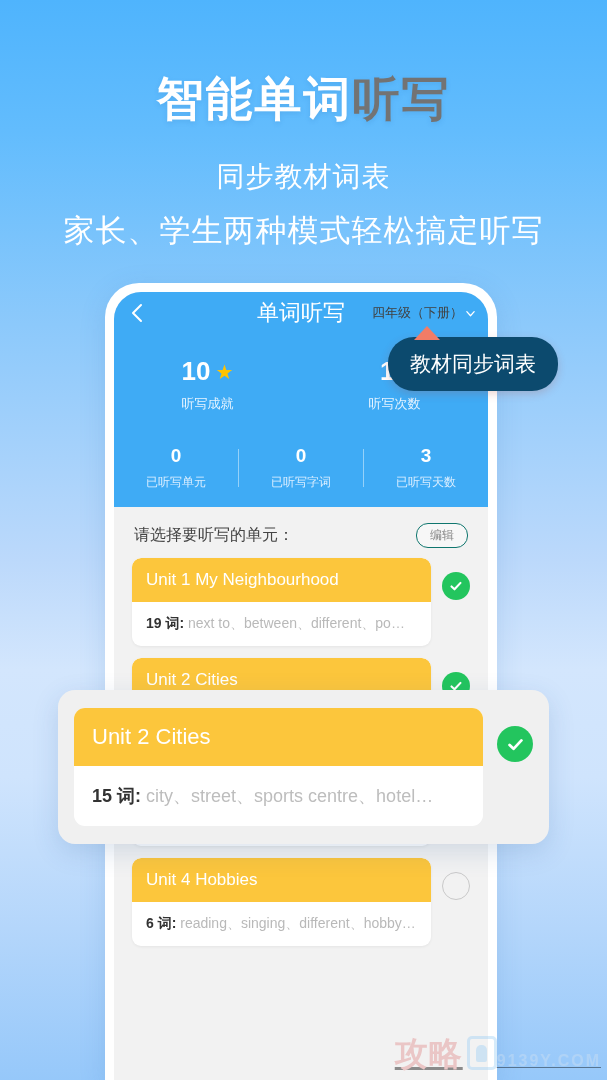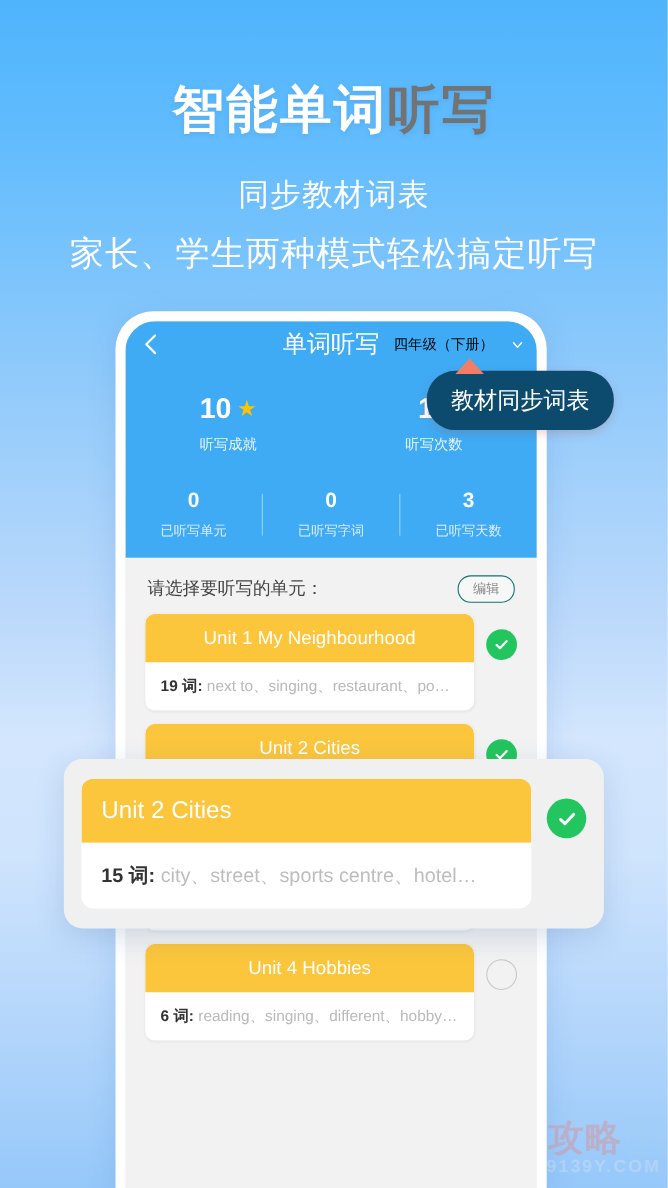--- a/index.html
+++ b/index.html
@@ -83,22 +83,22 @@
   }
   .back-icon svg { display:block; }
   .nav-title {
     position:absolute; left:0; right:0;
     text-align:center;
     font-size:22px; color:#ffffff;
     pointer-events:none;
   }
   .grade {
     margin-left:auto;
-    display:flex; align-items:center; gap:16px;
-    font-size:13px; color:#000000;
+    display:flex; align-items:center; gap:2px;
+    font-size:13px; color:#404040;
     z-index:2;
   }
   .chev-d { width:11px; height:11px; }
 
   .stats-top {
     display:flex; margin-top:22px;
   }
   .stat-top {
     flex:1; text-align:center;
   }
@@ -143,21 +143,20 @@
     border-radius:9px;
     overflow:hidden;
     box-shadow:0 1px 3px rgba(0,0,0,.06);
   }
   .unit-title {
     background:#FCC63C;
     color:#ffffff;
     font-size:17px;
     padding:12px 14px;
     border-radius:9px 9px 0 0;
-    text-align:center;
   }
   .unit-words {
     padding:13px 14px;
     font-size:14px;
     color:#b9b9b9;
     white-space:nowrap; overflow:hidden; text-overflow:ellipsis;
   }
   .unit-words b { color:#333; font-weight:bold; }
   .check {
     width:28px; height:28px;
@@ -224,22 +223,23 @@
     border-right:13px solid transparent;
     border-bottom:14px solid #F27C66;
   }
 
   
   .watermark {
     position:absolute;
     right:6px; bottom:10px;
     z-index:40;
     opacity:.42;
-    display:flex; flex-direction:column; align-items:center;
+    display:flex; flex-direction:row; align-items:flex-end;
     pointer-events:none;
+    text-decoration:underline;
   }
   .wm-row { display:flex; align-items:center; gap:4px; }
   .wm-main {
     font-size:33px; font-weight:bold;
     color:#e08a8a;
     letter-spacing:1px;
     line-height:1;
   }
   .wm-sub {
     font-size:16px; font-weight:bold;
@@ -324,21 +324,21 @@
       <div class="list-head">
         <span class="ttl">请选择要听写的单元：</span>
         <span class="edit-btn">编辑</span>
       </div>
 
       <div class="unit-row">
         <div class="unit-card">
           <div class="unit-title">Unit 1 My Neighbourhood</div>
           <div class="unit-words">
             <b>19 词:</b>
-            <span>next to、singing、restaurant、po…</span>
+            <span>next to、between、different、po…</span>
           </div>
         </div>
         <div class="check on">
           <svg width="16" height="16" viewBox="0 0 16 16">
               <path d="M3.5 8.4 L6.5 11.3 L12.5 4.9" fill="none" stroke="#ffffff" stroke-width="2.1" stroke-linecap="round" stroke-linejoin="round"></path>
             </svg>
         </div>
       </div>
 
       <div class="unit-row">

